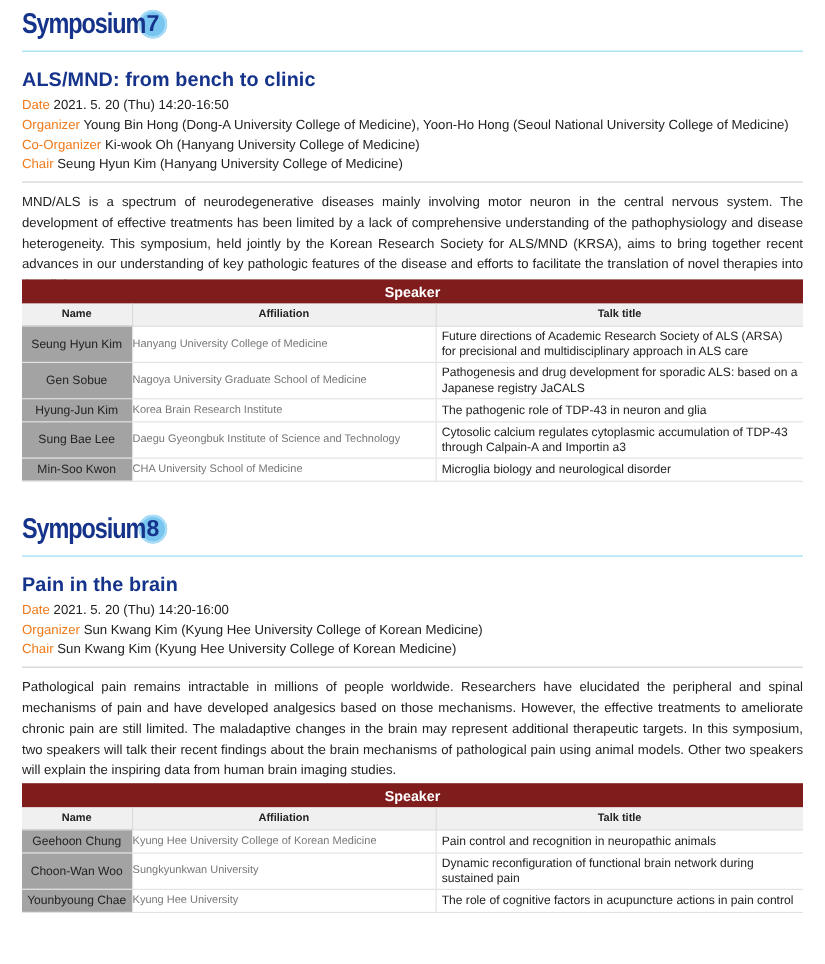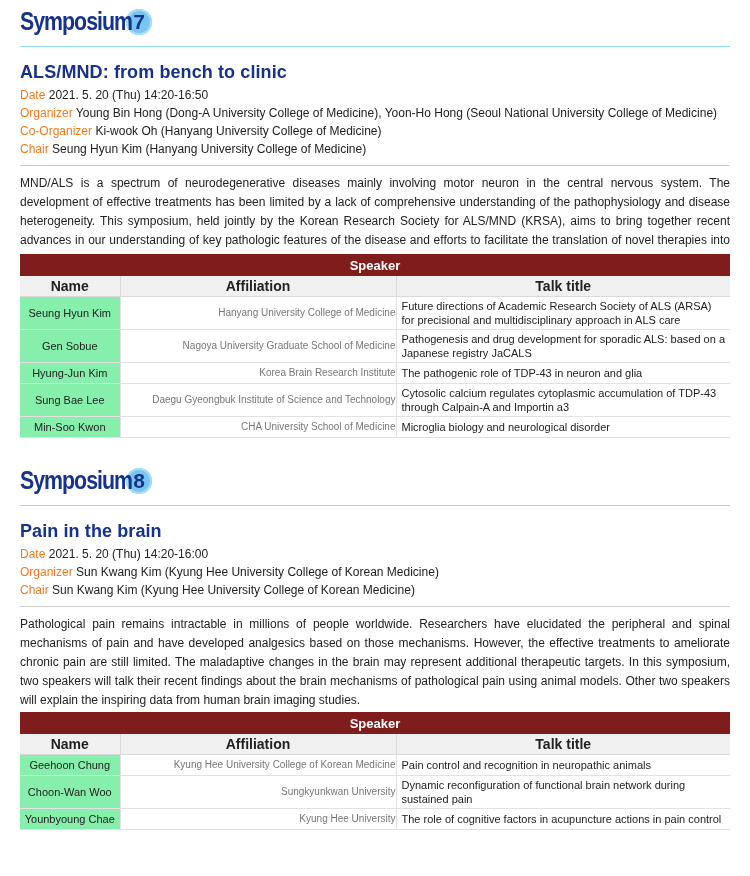--- a/index.html
+++ b/index.html
@@ -66,33 +66,33 @@
     table.speakers {
       position: absolute; left: 20px; width: 710px;
       border-collapse: collapse;
       font-size: 11px;
     }
     table.speakers th.band {
       background: #7f1d1d; color: #ffffff; font-size: 13px; font-weight: bold;
       height: 22px; text-align: center;
     }
     table.speakers tr.colhead th {
-      background: #f0f0f0; color: #222; font-weight: bold; font-size: 14px;
+      background: #f0f0f0; color: #222; font-weight: bold; font-size: 10px;
       height: 20px; border-right: 1px solid #d9d9d9; border-bottom: 1px solid #d9d9d9;
     }
     table.speakers tr.colhead th:last-child { border-right: none; }
     table.speakers td {
       border-bottom: 1px solid #e2e2e2;
       border-right: 1px solid #e2e2e2;
       vertical-align: middle;
       line-height: 14px;
     }
     table.speakers td:last-child { border-right: none; }
-    td.name { background: #86efac; text-align: center; color: #222; width: 100px; }
-    td.aff { text-align: right; color: #777; width: 276px; font-size: 10px; }
+    td.name { background: #a3a3a3; text-align: center; color: #222; width: 100px; }
+    td.aff { text-align: left; color: #777; width: 276px; font-size: 10px; }
     td.title { padding: 2px 5px; color: #222; }
   </style>
 </head>
 <body>
 
 <section class="symposium" id="sym7">
   <div class="sym-header">
     <span class="sym-word">Symposium</span>
     <span class="sym-badge">7</span>
   </div>

